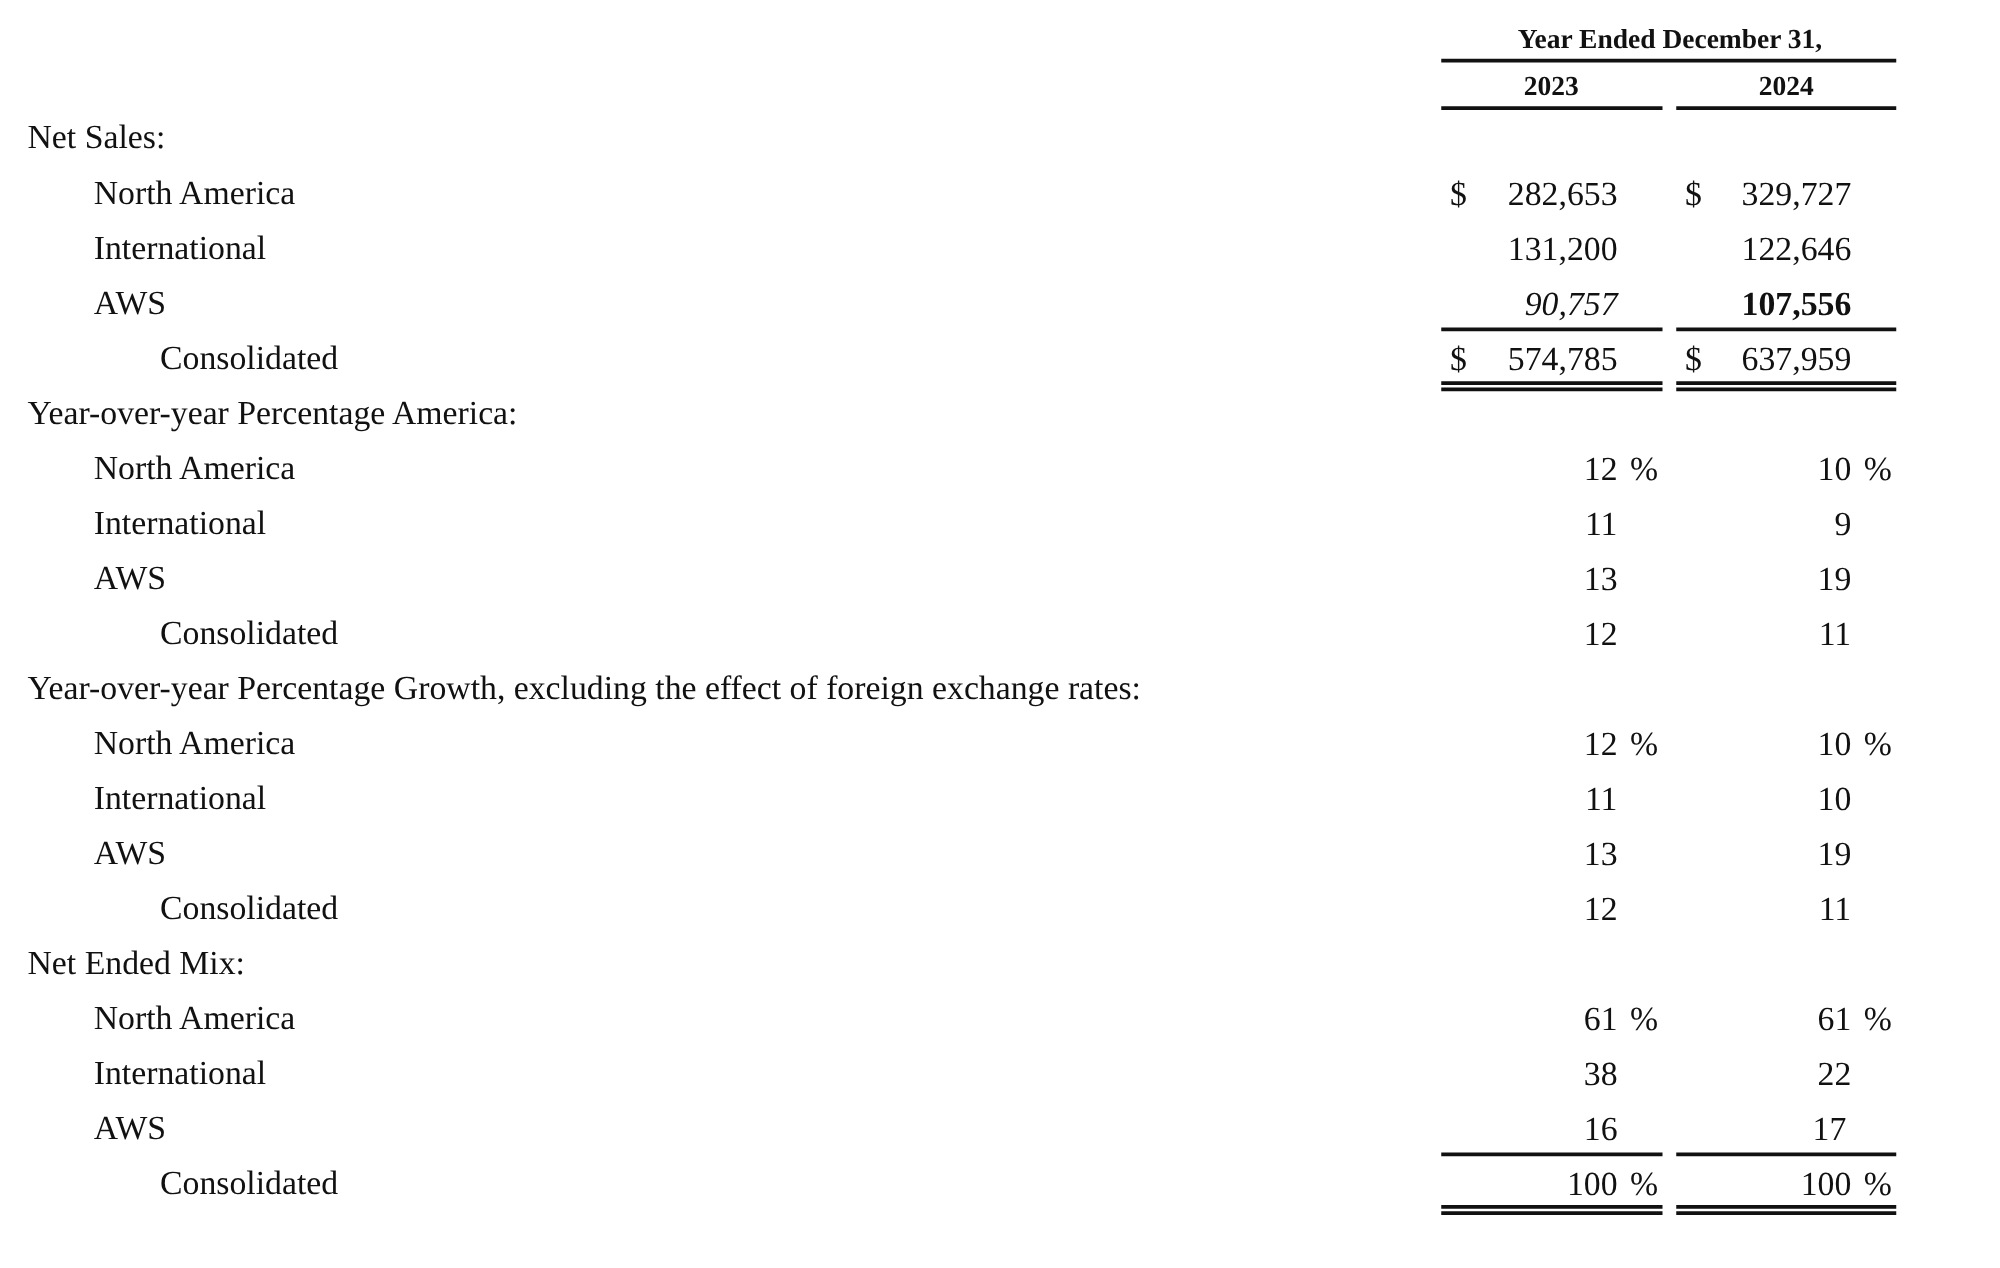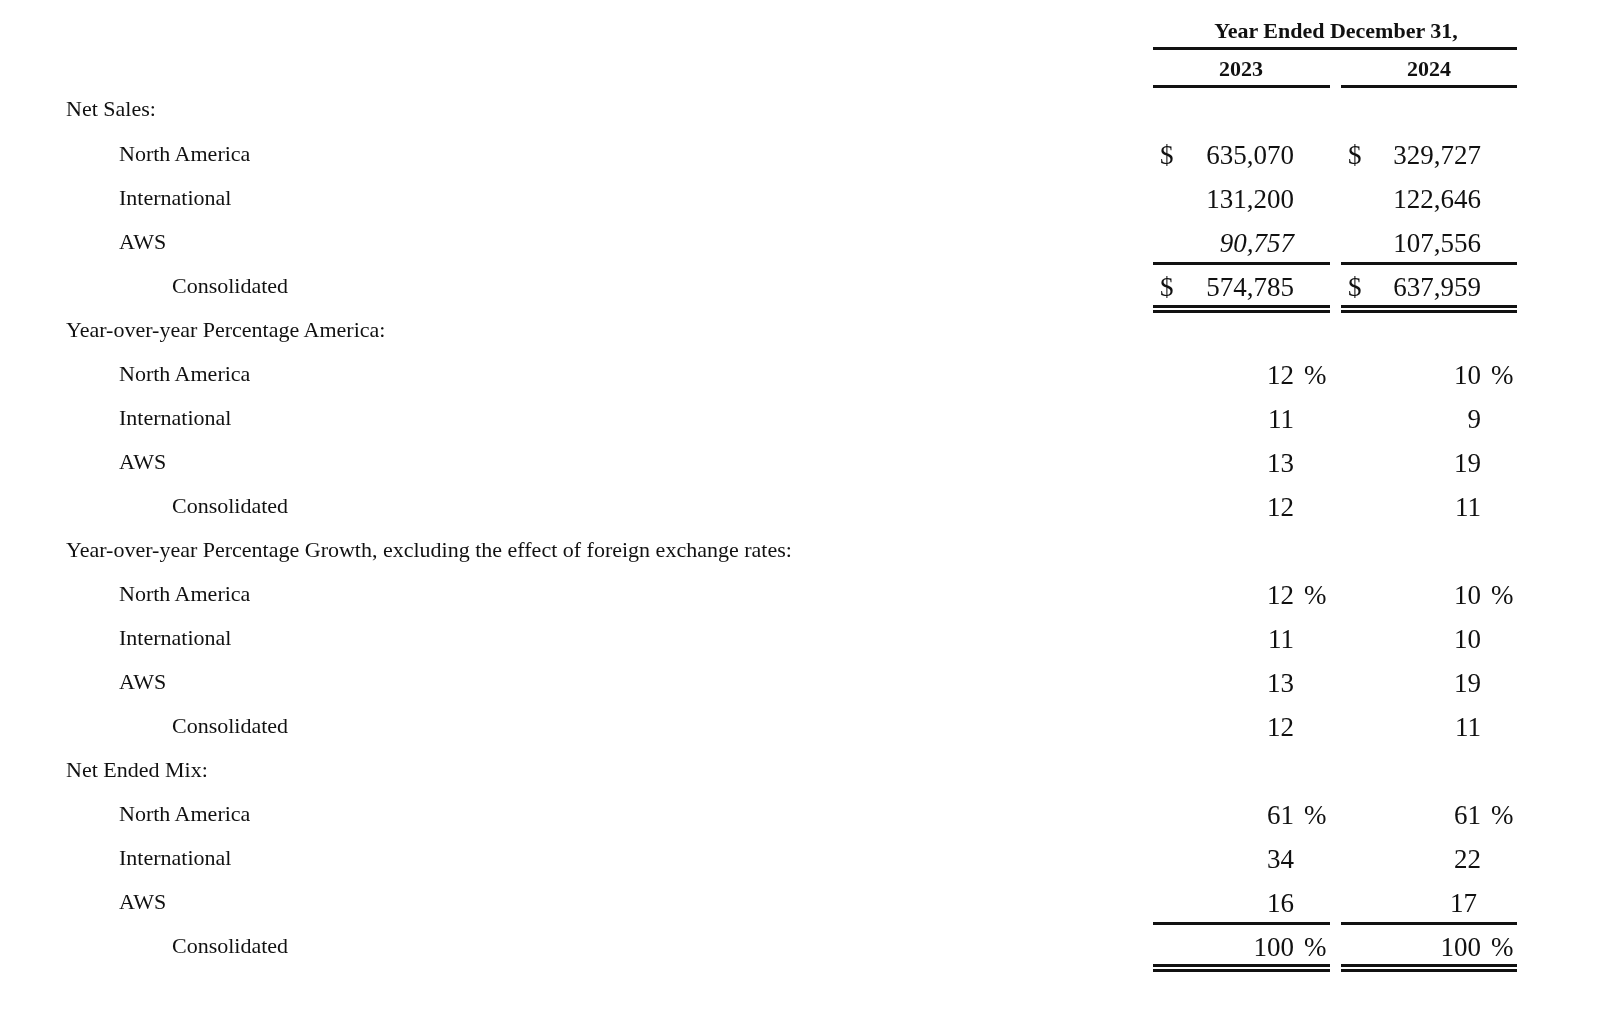--- a/index.html
+++ b/index.html
@@ -4,50 +4,50 @@
   <style>
     html, body { margin: 0; padding: 0; background: #ffffff; }
     body {
       width: 1600px; height: 1014px; position: relative; overflow: hidden;
       font-family: "Liberation Serif", "DejaVu Serif", serif;
       color: #111111;
     }
     .hdr { position: absolute; font-weight: bold; font-size: 22px; text-align: center; }
     .rule { position: absolute; height: 3px; background: #111; }
     .dbl { position: absolute; height: 8px; border-top: 3px solid #111; border-bottom: 3px solid #111; box-sizing: border-box; }
-    .lbl { position: absolute; font-size: 22px; white-space: nowrap; line-height: 34px; margin-left: 44px; }
+    .lbl { position: absolute; font-size: 27px; white-space: nowrap; line-height: 34px; }
     .dollar { position: absolute; font-size: 27px; line-height: 34px; }
     .num { position: absolute; font-size: 27px; line-height: 34px; text-align: right; }
     .pct { position: absolute; font-size: 27px; line-height: 34px; }
   </style>
 </head>
 <body>
 
 <div class="hdr" style="left:1155px; top:18px; width:362px;">Year Ended December 31,</div>
 <div class="rule" style="left:1153px; top:47px; width:364px;"></div>
 <div class="hdr" style="left:1153px; top:56px; width:176px;">2023</div>
 <div class="hdr" style="left:1341px; top:56px; width:176px;">2024</div>
 <div class="rule" style="left:1153px; top:85px; width:177px;"></div>
 <div class="rule" style="left:1341px; top:85px; width:176px;"></div>
 
 <div class="lbl" style="left:22px; top:92px;">Net Sales:</div>
 
 <div class="lbl" style="left:75px; top:137px;">North America</div>
 <div class="dollar" style="left:1160px; top:138px;">$</div>
-<div class="num" style="left:1180px; top:138px; width:114px;">635,070</div>
+<div class="num" style="left:1180px; top:138px; width:114px;">282,653</div>
 <div class="dollar" style="left:1348px; top:138px;">$</div>
 <div class="num" style="left:1366px; top:138px; width:115px;">329,727</div>
 
 <div class="lbl" style="left:75px; top:181px;">International</div>
 <div class="num" style="left:1180px; top:182px; width:114px;">131,200</div>
 <div class="num" style="left:1366px; top:182px; width:115px;">122,646</div>
 
 <div class="lbl" style="left:75px; top:225px;">AWS</div>
 <div class="num" style="left:1180px; top:226px; width:114px;font-style:italic;">90,757</div>
-<div class="num" style="left:1366px; top:226px; width:115px;">107,556</div>
+<div class="num" style="left:1366px; top:226px; width:115px;font-weight:bold;">107,556</div>
 <div class="rule" style="left:1153px; top:262px; width:177px;"></div>
 <div class="rule" style="left:1341px; top:262px; width:176px;"></div>
 
 <div class="lbl" style="left:128px; top:269px;">Consolidated</div>
 <div class="dollar" style="left:1160px; top:270px;">$</div>
 <div class="num" style="left:1180px; top:270px; width:114px;">574,785</div>
 <div class="dollar" style="left:1348px; top:270px;">$</div>
 <div class="num" style="left:1366px; top:270px; width:115px;">637,959</div>
 <div class="dbl" style="left:1153px; top:305px; width:177px;"></div>
 <div class="dbl" style="left:1341px; top:305px; width:176px;"></div>
@@ -94,21 +94,21 @@
 
 <div class="lbl" style="left:22px; top:753px;">Net Ended Mix:</div>
 
 <div class="lbl" style="left:75px; top:797px;">North America</div>
 <div class="num" style="left:1180px; top:798px; width:114px;">61</div>
 <div class="pct" style="left:1304px; top:798px;">%</div>
 <div class="num" style="left:1366px; top:798px; width:115px;">61</div>
 <div class="pct" style="left:1491px; top:798px;">%</div>
 
 <div class="lbl" style="left:75px; top:841px;">International</div>
-<div class="num" style="left:1180px; top:842px; width:114px;">34</div>
+<div class="num" style="left:1180px; top:842px; width:114px;">38</div>
 <div class="num" style="left:1366px; top:842px; width:115px;">22</div>
 
 <div class="lbl" style="left:75px; top:885px;">AWS</div>
 <div class="num" style="left:1180px; top:886px; width:114px;">16</div>
 <div class="num" style="left:1362px; top:886px; width:115px;">17</div>
 <div class="rule" style="left:1153px; top:922px; width:177px;"></div>
 <div class="rule" style="left:1341px; top:922px; width:176px;"></div>
 
 <div class="lbl" style="left:128px; top:929px;">Consolidated</div>
 <div class="num" style="left:1180px; top:930px; width:114px;">100</div>

